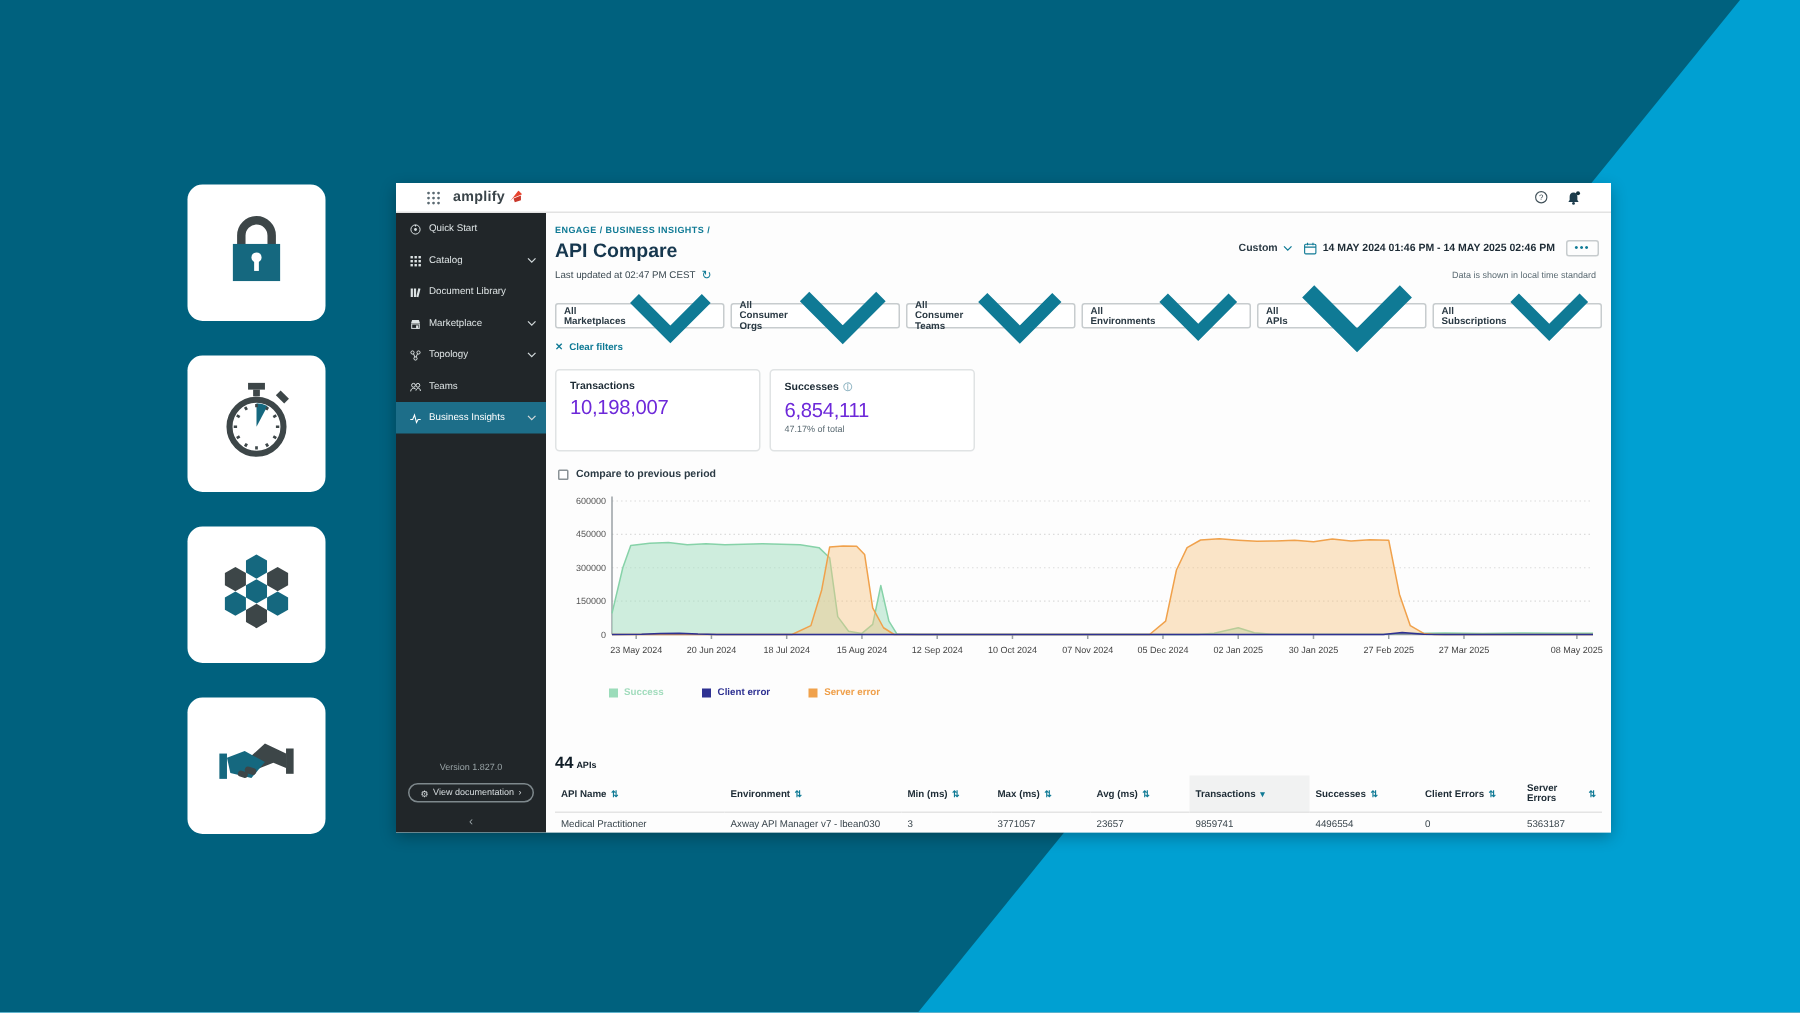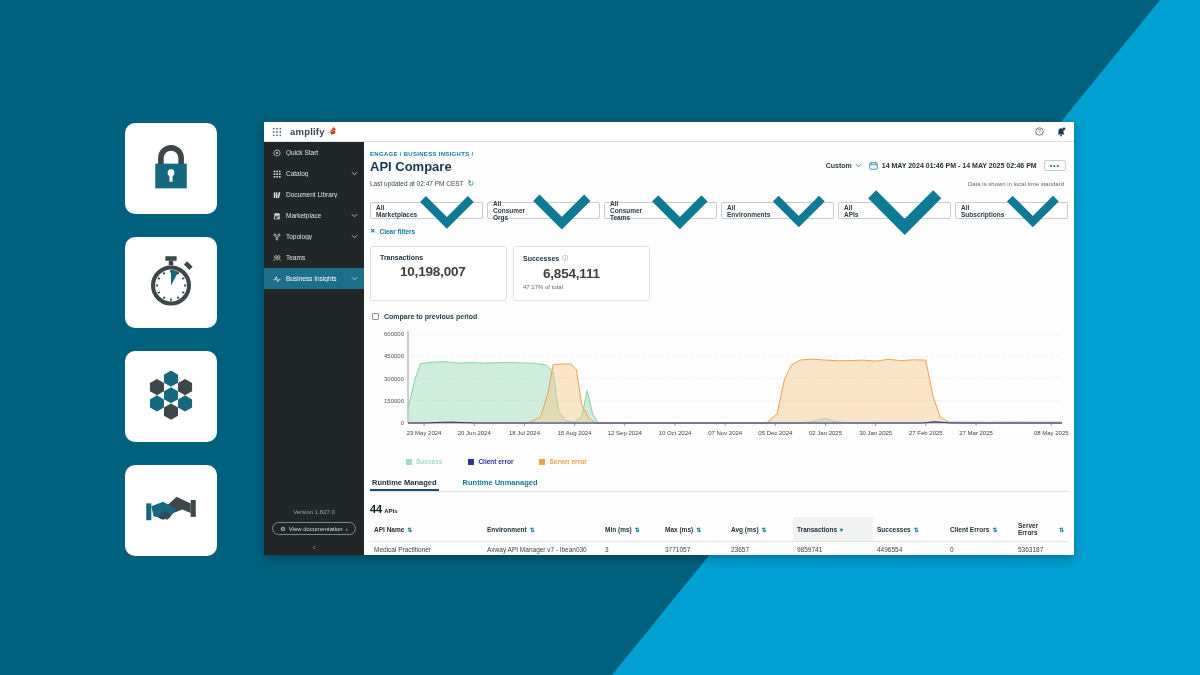--- a/index.html
+++ b/index.html
@@ -10,21 +10,21 @@
 
   
   .hero-card { position:absolute; left:125px; width:92px; height:91px; background:#fff;
     border-radius:10px; display:flex; align-items:center; justify-content:center; }
   .hero-card svg { width:54px; height:54px; }
 
   
   #window { position:absolute; left:264px; top:122px; width:810px; height:433px;
     background:#fff; box-shadow:0 3px 10px rgba(0,0,0,.3); display:flex; flex-direction:column; overflow:hidden; }
   #win-topbar { height:20px; background:#fff; border-bottom:1px solid #e2e2e2; display:flex;
-    align-items:center; padding:0 8px; flex:0 0 20px; }
+    align-items:center; padding:0 20px; flex:0 0 20px; }
   .brand { font-size:9.5px; font-weight:700; color:#3a4449; margin-left:8px; letter-spacing:.2px; }
   .topbar-right { margin-left:auto; display:flex; align-items:center; gap:12px; }
   #win-body { flex:1; display:flex; min-height:0; }
 
   
   #sidebar { width:100px; background:#212629; position:relative; flex:0 0 100px; }
   .side-item { height:21px; display:flex; align-items:center; gap:5px; padding:0 6px 0 9px;
     color:#dde3e4; font-size:6.5px; cursor:pointer; }
   .side-item.active { background:#1d6e89; color:#fff; }
   .side-item .lbl { flex:1; white-space:nowrap; overflow:hidden; }
@@ -55,21 +55,21 @@
     display:flex; align-items:center; justify-content:space-between; padding:0 5px;
     font-size:6.5px; font-weight:700; color:#2b3a44; }
   .clear-filters { position:absolute; left:6px; top:85px; font-size:6.5px; font-weight:700;
     color:#0f7a95; display:flex; align-items:center; gap:4px; }
 
   .cards { position:absolute; left:6px; top:104px; display:flex; gap:6px; }
   .metric-card { width:137px; height:55px; border:1px solid #e0e3e4; border-radius:3px;
     background:#fff; padding:7px 9px; }
   .metric-label { font-size:7px; font-weight:700; color:#1d2b35; display:flex; align-items:center; gap:3px; }
   .info-i { color:#8fb4c2; font-size:6px; }
-  .metric-value { font-size:13.5px; font-weight:700; color:#404040; margin-top:3px; letter-spacing:-.2px;margin-left:20px; }
+  .metric-value { font-size:13.5px; font-weight:400; color:#6d28d9; margin-top:3px; letter-spacing:-.2px; }
   .metric-sub { font-size:6px; color:#5a6a72; margin-top:3px; }
 
   .compare { position:absolute; left:8px; top:171px; display:flex; align-items:center; gap:5px;
     font-size:7px; font-weight:600; color:#2b3a44; }
   .checkbox { width:7px; height:7px; border:1px solid #8a9296; border-radius:1px; background:#fff; }
 
   .chart-wrap { position:absolute; left:6px; top:187px; width:698px; height:122px; }
   .chart-wrap svg { overflow:visible; }
   .legend { position:absolute; left:42px; top:316px; display:flex; gap:26px; align-items:center; }
   .legend-item { display:flex; align-items:center; gap:4px; font-size:6.5px; font-weight:700; }
@@ -419,24 +419,20 @@
             <div class="legend-item">
               <span class="legend-swatch" style="background:#2e3192"></span>
     <span style="color:#2e3192">Client error</span>
             </div>
             <div class="legend-item">
               <span class="legend-swatch" style="background:#f0a14b"></span>
     <span style="color:#ef9f49">Server error</span>
             </div>
           </div>
 
-        <div class="tabs" id="tabs">
-            <div class="tab active">Runtime Managed</div>
-            <div class="tab inactive">Runtime Unmanaged</div>
-          </div>
         <div class="api-count">
           <span class="n">44</span><span class="u">APIs</span>
         </div>
 
         <div class="table" id="table">
             <div class="tr">
               <div class="th c0">
                 <span>API Name</span>
     <span class="sort-ic">⇅</span>
               </div>

